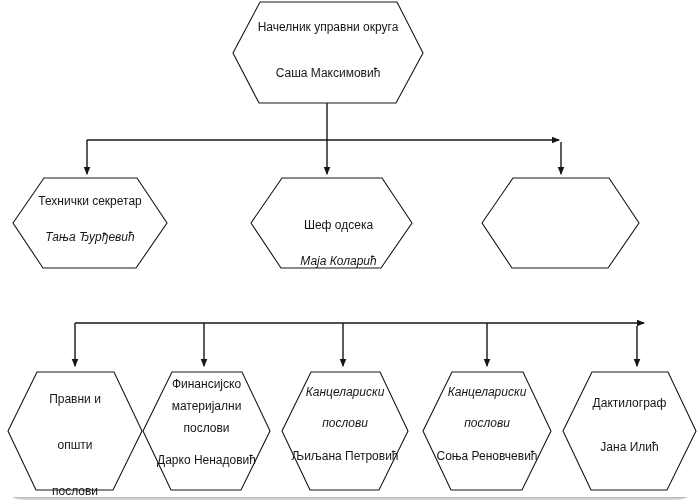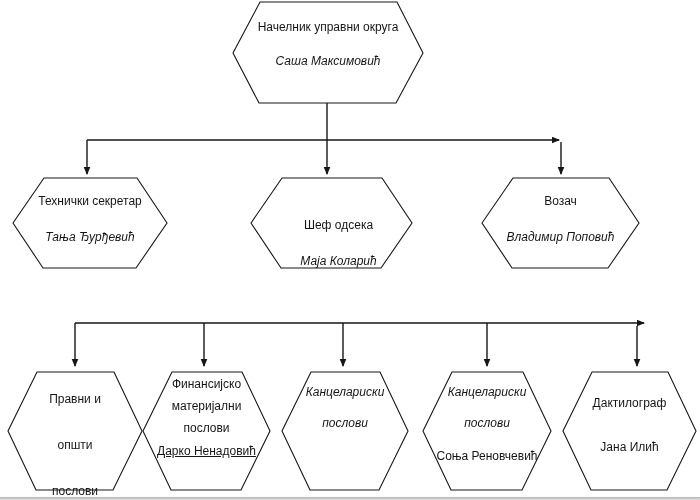--- a/index.html
+++ b/index.html
@@ -2,42 +2,43 @@
 <html><head>
 <meta charset="utf-8">
 <style>
   html,body{margin:0;padding:0;background:#ffffff;}
   .canvas{
     position:relative;
     width:700px;height:500px;
     background:#ffffff;
     font-family:"Liberation Sans","DejaVu Sans",sans-serif;
     overflow:hidden;
+    border-radius:24px;
   }
   .wires{position:absolute;left:0;top:0;}
   .node{
     position:absolute;
     display:flex;flex-direction:column;align-items:center;
     text-align:center;
     color:#161616;
     font-size:12px;
     line-height:14px;
     pointer-events:none;
   }
   .node .role,.node .person{display:block;white-space:nowrap;}
   
   .n-top .role{margin-top:18px;}
-  .n-top .person{margin-top:20px;font-style:italic;}
+  .n-top .person{margin-top:32px;}
   
   .n-row2 .role{margin-top:16px;}
   .n-row2 .person{margin-top:22px;font-style:italic;}
   
   .n-r3a .role{margin-top:16px;line-height:22px;}
   .n-r3b .role{margin-top:2px;line-height:20px;}
-  .n-r3b .person{margin-top:6px;text-decoration:underline;}
+  .n-r3b .person{margin-top:15px;}
   .n-r3c .role{margin-top:10px;line-height:21px;font-style:italic;}
   .n-r3c .person{margin-top:15px;}
   .n-r3e .role{margin-top:24px;}
   .n-r3e .person{margin-top:30px;}
   .page-edge{
     position:absolute;left:0;bottom:0;width:700px;height:3px;
     background:linear-gradient(to bottom,#9a9a9a,#d8d8d8);
     opacity:.75;
   }
 </style>
@@ -91,41 +92,38 @@
   <div class="node n-row2" style="left:13px;top:178px;width:154px;height:90px;">
     <span class="role">Технички секретар</span>
     <span class="person">Тања Ђурђевић</span>
   </div>
 
   <div class="node n-row2" style="left:258px;top:178px;width:161px;height:90px;justify-content:flex-end;">
     <span class="role">Шеф одсека</span>
     <span class="person">Маја Коларић</span>
   </div>
 
-  <div class="node n-row2" style="left:482px;top:178px;width:157px;height:90px;">
-    <span class="role">Возач</span>
-    <span class="person">Владимир Поповић</span>
-  </div>
 
   <div class="node n-r3a" style="left:8px;top:372px;width:134px;height:118px;gap:8px;">
     <span class="role">Правни и</span>
     <span class="role">општи</span>
     <span class="role">послови</span>
   </div>
 
   <div class="node n-r3b" style="left:143px;top:372px;width:127px;height:118px;">
     <span class="role">Финансијско</span>
     <span class="role">материјални</span>
     <span class="role">послови</span>
     <span class="person">Дарко Ненадовић</span>
   </div>
 
   <div class="node n-r3c" style="left:282px;top:372px;width:126px;height:118px;">
     <span class="role">Канцелариски</span>
     <span class="role">послови</span>
+    <span class="person">Љиљана Петровић</span>
   </div>
 
   <div class="node n-r3c" style="left:423px;top:372px;width:128px;height:118px;">
     <span class="role">Канцелариски</span>
     <span class="role">послови</span>
     <span class="person">Соња Реновчевић</span>
   </div>
 
   <div class="node n-r3e" style="left:563px;top:372px;width:133px;height:118px;">
     <span class="role">Дактилограф</span>

